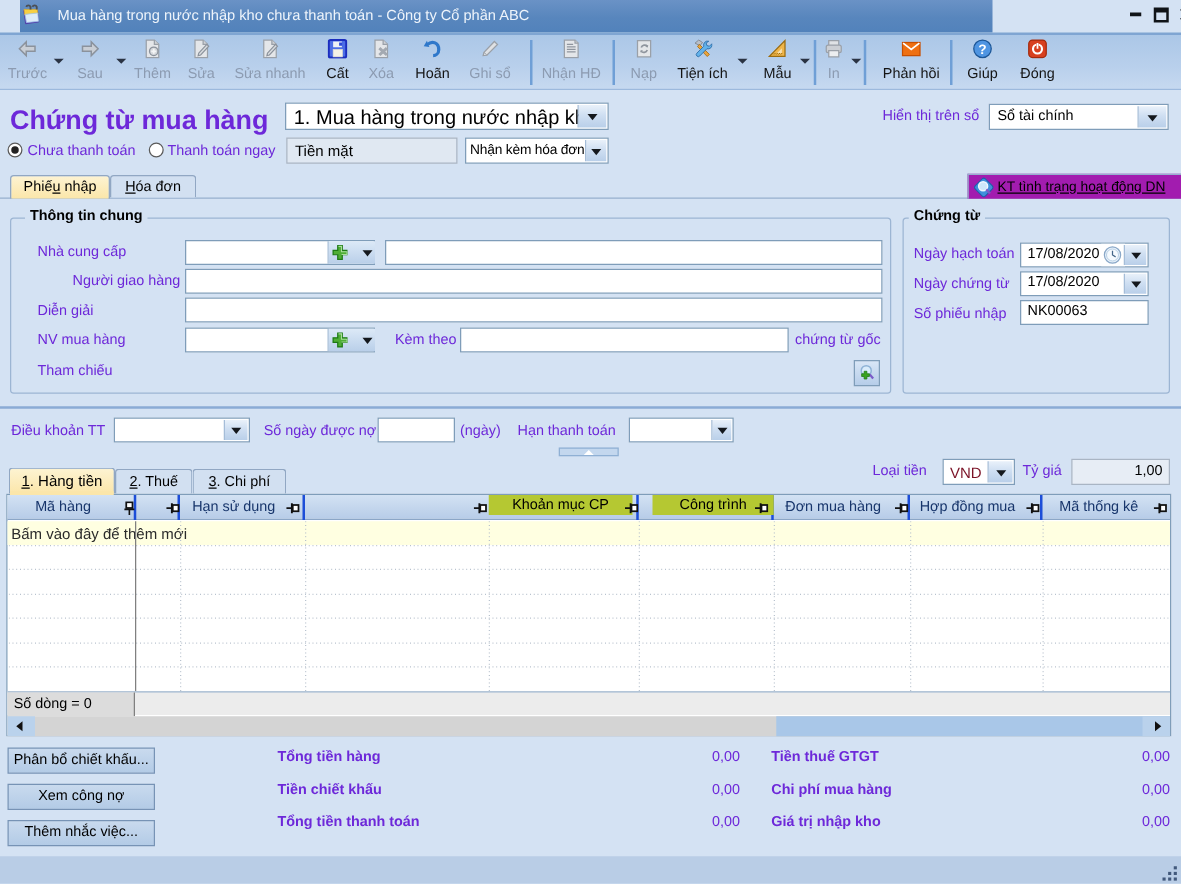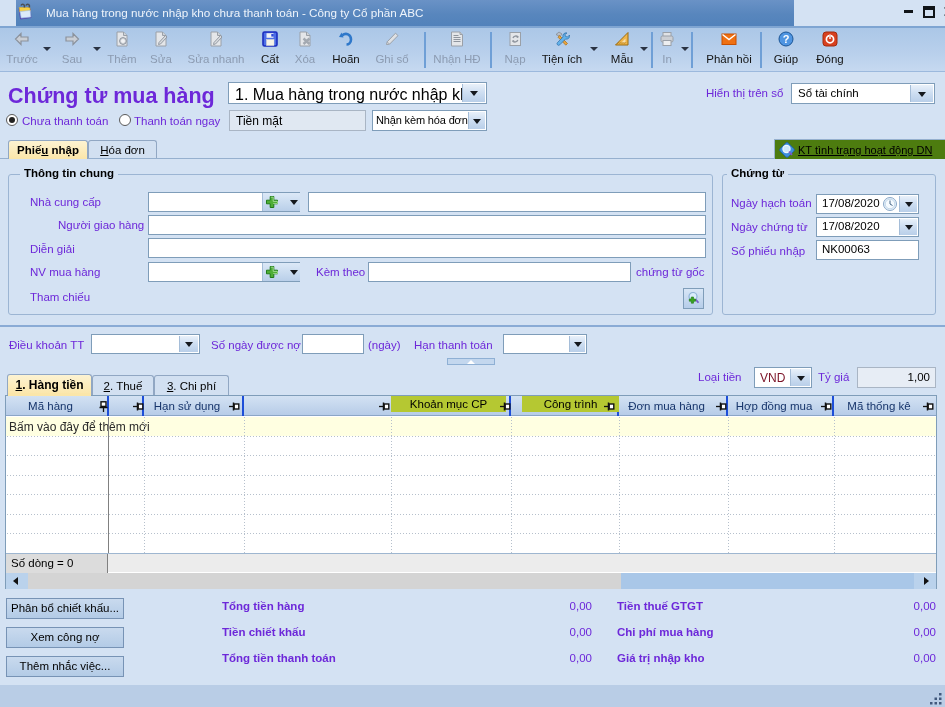--- a/index.html
+++ b/index.html
@@ -29,21 +29,21 @@
 .combo-btn { position:absolute; right:1px; top:1px; bottom:1px; background:linear-gradient(#e9f1fa,#cfdff2 45%,#b9cfe9); border-left:1px solid #a5bdd8; }
 .arr { position:absolute; left:50%; top:50%; transform:translate(-50%,-38%); width:0; height:0; border-left:4px solid transparent; border-right:4px solid transparent; border-top:5px solid #14181d; }
 .dis-field { position:absolute; background:#e0e8f2; border:1px solid #a9b5c4; }
 .lbl { position:absolute; color:#6d28d9; white-space:nowrap; }
 
 
 .grp { position:absolute; border:1px solid #9cb5d3; border-radius:3px; }
 .grp-lbl { position:absolute; top:-8px; left:11px; background:#d4e2f3; padding:0 4px; font-weight:bold; color:#000; }
 
 
-.tab-active { position:absolute; background:linear-gradient(#fdf3d2,#fbe6a9); border:1px solid #91a7c3; border-bottom:none; border-radius:3px 3px 0 0; text-align:center; font-weight:bold; color:#000; }
+.tab-active { position:absolute; background:linear-gradient(#fdf3d2,#fbe6a9); border:1px solid #91a7c3; border-bottom:none; border-radius:3px 3px 0 0; text-align:center; font-weight:normal; color:#000; }
 .tab-idle { position:absolute; background:#d2e0f1; border:1px solid #91a7c3; border-bottom:none; border-radius:3px 3px 0 0; text-align:center; color:#000; }
 
 
 .gh-cell { position:absolute; top:0; height:20px; border-right:2px solid #1d4ed8; color:#17356b; text-align:center; line-height:20px; font-size:11.5px; padding-right:12px; }
 .pin { position:absolute; }
 .dotcol { position:absolute; width:1px; background-image:linear-gradient(#b6c0cc 1px, transparent 1px); background-size:1px 3px; }
 .rowline { position:absolute; left:1px; right:1px; height:1px; background-image:linear-gradient(90deg,#b6c0cc 1px, transparent 1px); background-size:3px 1px; }
 
 
 .btn { position:absolute; left:6px; width:118px; height:21px; background:linear-gradient(#c9daee,#b3cbe6); border:1px solid #7793b5; text-align:center; line-height:19px; color:#000; }
@@ -259,21 +259,21 @@
 <div class="field" style="left:372px;top:110px;width:115px;height:21px;">
   <div style="margin:3px 0 0 3px;color:#000;font-size:11px;letter-spacing:-0.15px;white-space:nowrap;">Nhận kèm hóa đơn</div>
   <div class="combo-btn" style="width:17px;">
       <div class="arr"></div>
     </div>
 </div>
 
 <div class="abs" style="left:0;top:158px;width:945px;height:1px;background:#96b0ce;"></div>
 <div class="tab-active" style="left:8px;top:140px;width:80px;height:19px;line-height:19px;">Phiế<span style="text-decoration:underline">u</span> nhập</div>
 <div class="tab-idle" style="left:88px;top:140px;width:69px;height:18px;line-height:18px;"><span style="text-decoration:underline">H</span>óa đơn</div>
-<div class="abs" style="left:774px;top:139px;width:171px;height:20px;background:#4d7c0f;border-left:1px solid #96b0ce;border-top:1px solid #96b0ce;">
+<div class="abs" style="left:774px;top:139px;width:171px;height:20px;background:#a21caf;border-left:1px solid #96b0ce;border-top:1px solid #96b0ce;">
   <svg class="abs" style="left:3px;top:1px;" width="18" height="18" viewBox="0 0 18 18">
     <rect x="3.2" y="3.2" width="11.5" height="11.5" rx="2" transform="rotate(45 9 9)" fill="#3f8fdc" stroke="#1e5fa8" stroke-width="0.8"></rect>
     <circle cx="8.5" cy="8" r="3.6" fill="#cde7fa" stroke="#eef7ff" stroke-width="1.2"></circle>
     <path d="M11 10.5 L14 13.8" stroke="#7a5cc8" stroke-width="1.8"></path>
   </svg>
   <div class="abs" style="left:23px;top:4px;color:#000;text-decoration:underline;font-size:11px;">KT tình trạng hoạt động DN</div>
 </div>
 
 <div class="grp" style="left:8px;top:174px;width:705px;height:141px;">
   <div class="grp-lbl">Thông tin chung</div>

